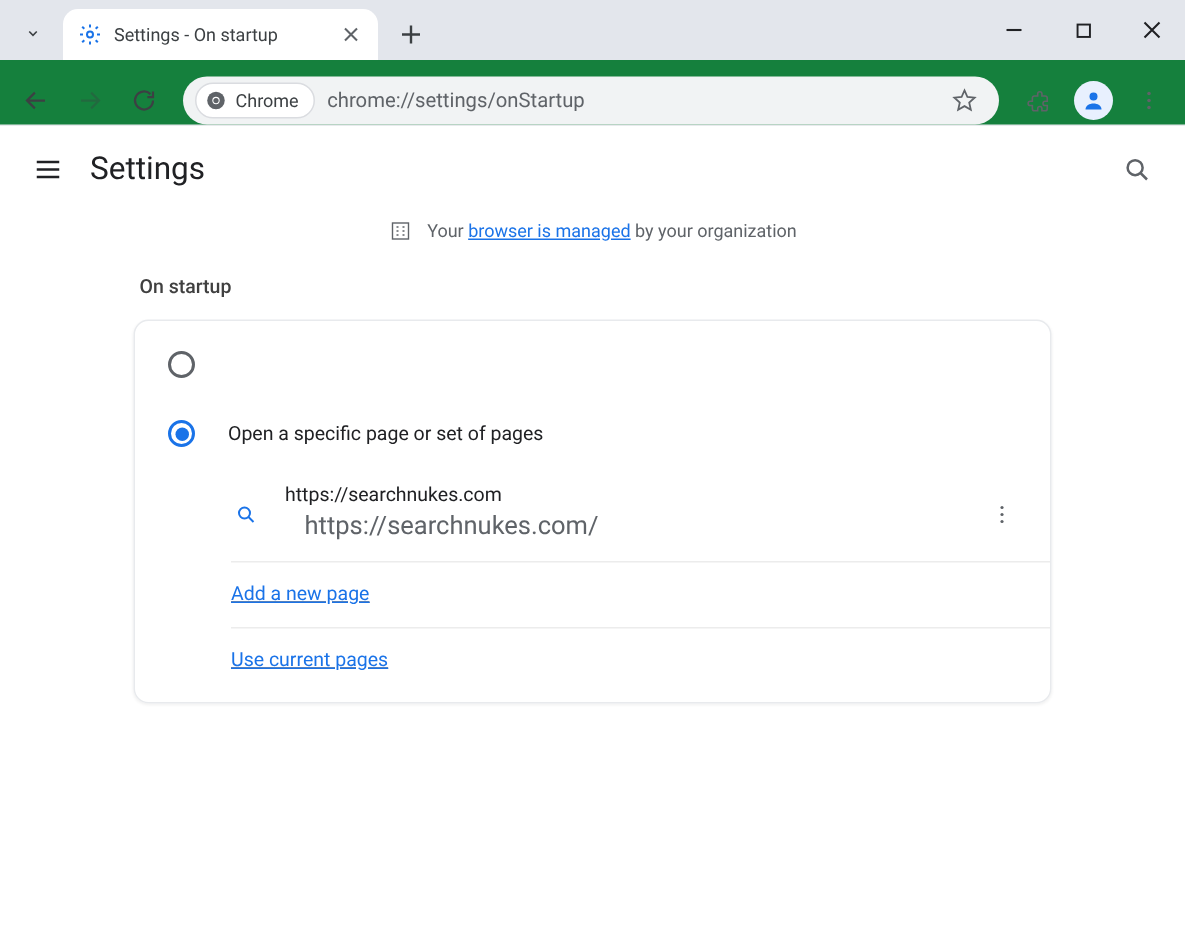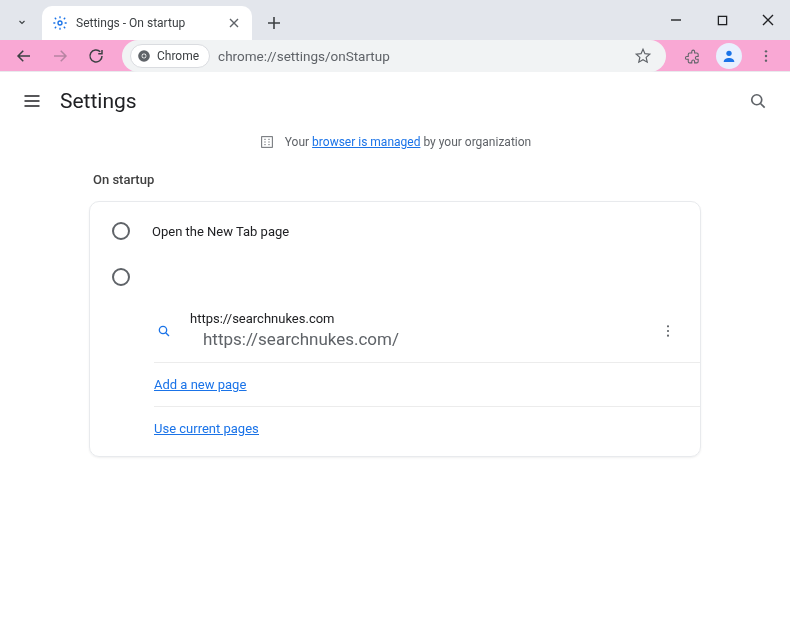--- a/index.html
+++ b/index.html
@@ -46,25 +46,25 @@
   .newtab-btn {
     width:28px; height:28px; display:flex; align-items:center; justify-content:center;
     margin-left:8px; margin-bottom:3px; cursor:pointer; border-radius:50%;
   }
   .win-controls {
     position:absolute; right:8px; top:6px; display:flex; gap:18px;
   }
   .win-btn { width:28px; height:28px; display:flex; align-items:center; justify-content:center; cursor:pointer;}
   
   .toolbar {
-    height: 32px;
-    background:#f9a8d4;
+    height: 44px;
+    background:#15803d;
     border-bottom:1px solid #e8eaed;
     display:flex;
-    align-items:flex-start;
+    align-items:flex-end;
     padding: 0 8px;
     gap: 4px;
   }
   .tbtn {
     width:32px; height:32px; display:flex; align-items:center; justify-content:center;
     border-radius:50%; cursor:pointer; color:#5f6368;
   }
   .tbtn.disabled { opacity:0.35; cursor:default;}
   .omnibox {
     flex:1;
@@ -278,29 +278,29 @@
     <span>
       <span>Your </span><a href="#">browser is managed</a><span> by your organization</span>
     </span>
   </div>
 
   <div class="section-wrap">
     <div class="section-label">On startup</div>
 
     <div class="card">
 
-      <div class="radio-row">
-        <div class="radio"></div>
-        <div class="radio-label">Open the New Tab page</div>
-      </div>
 
       <div class="radio-row">
         <div class="radio"></div>
       </div>
 
+      <div class="radio-row">
+        <div class="radio selected"></div>
+        <div class="radio-label">Open a specific page or set of pages</div>
+      </div>
 
       <div class="sub-block">
         <div class="page-row">
           <div class="page-icon">
             <svg width="16" height="16" viewBox="0 0 24 24">
                 <circle cx="10.5" cy="10.5" r="5.5" fill="none" stroke="#1a73e8" stroke-width="2"></circle>
                 <path d="M14.5 14.5l5 5" stroke="#1a73e8" stroke-width="2"></path>
               </svg>
           </div>
           <div class="page-texts">

